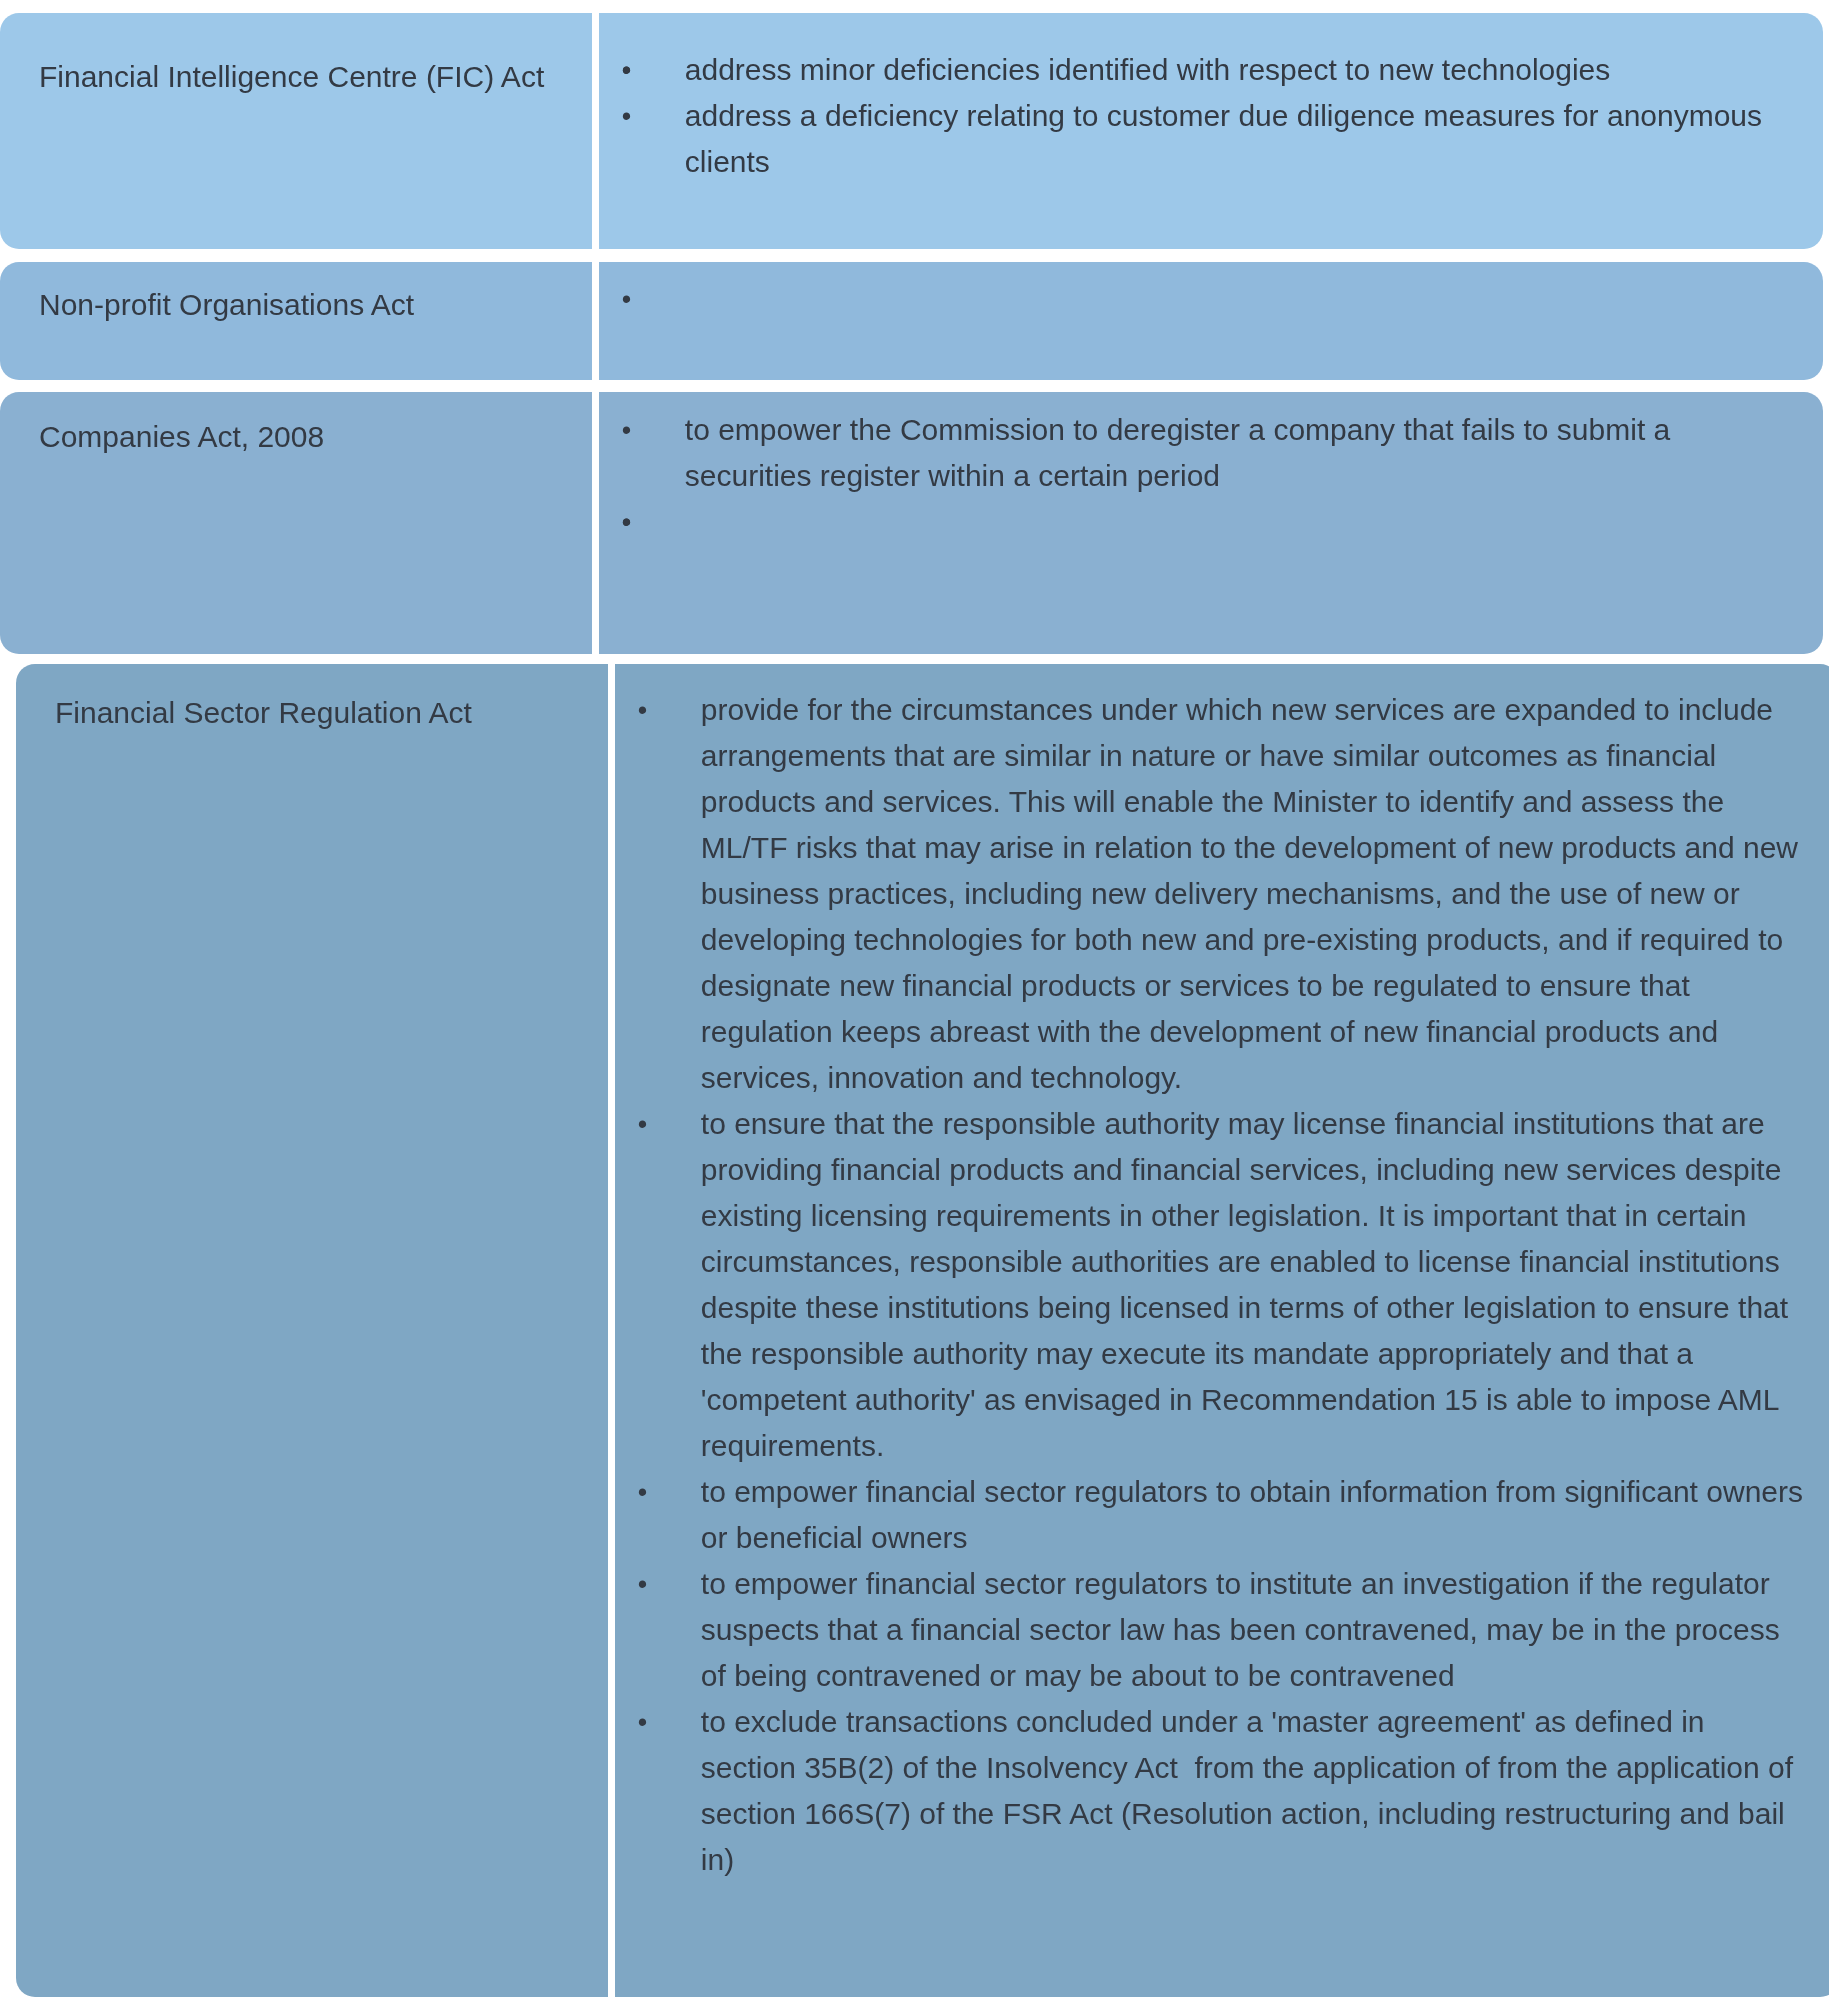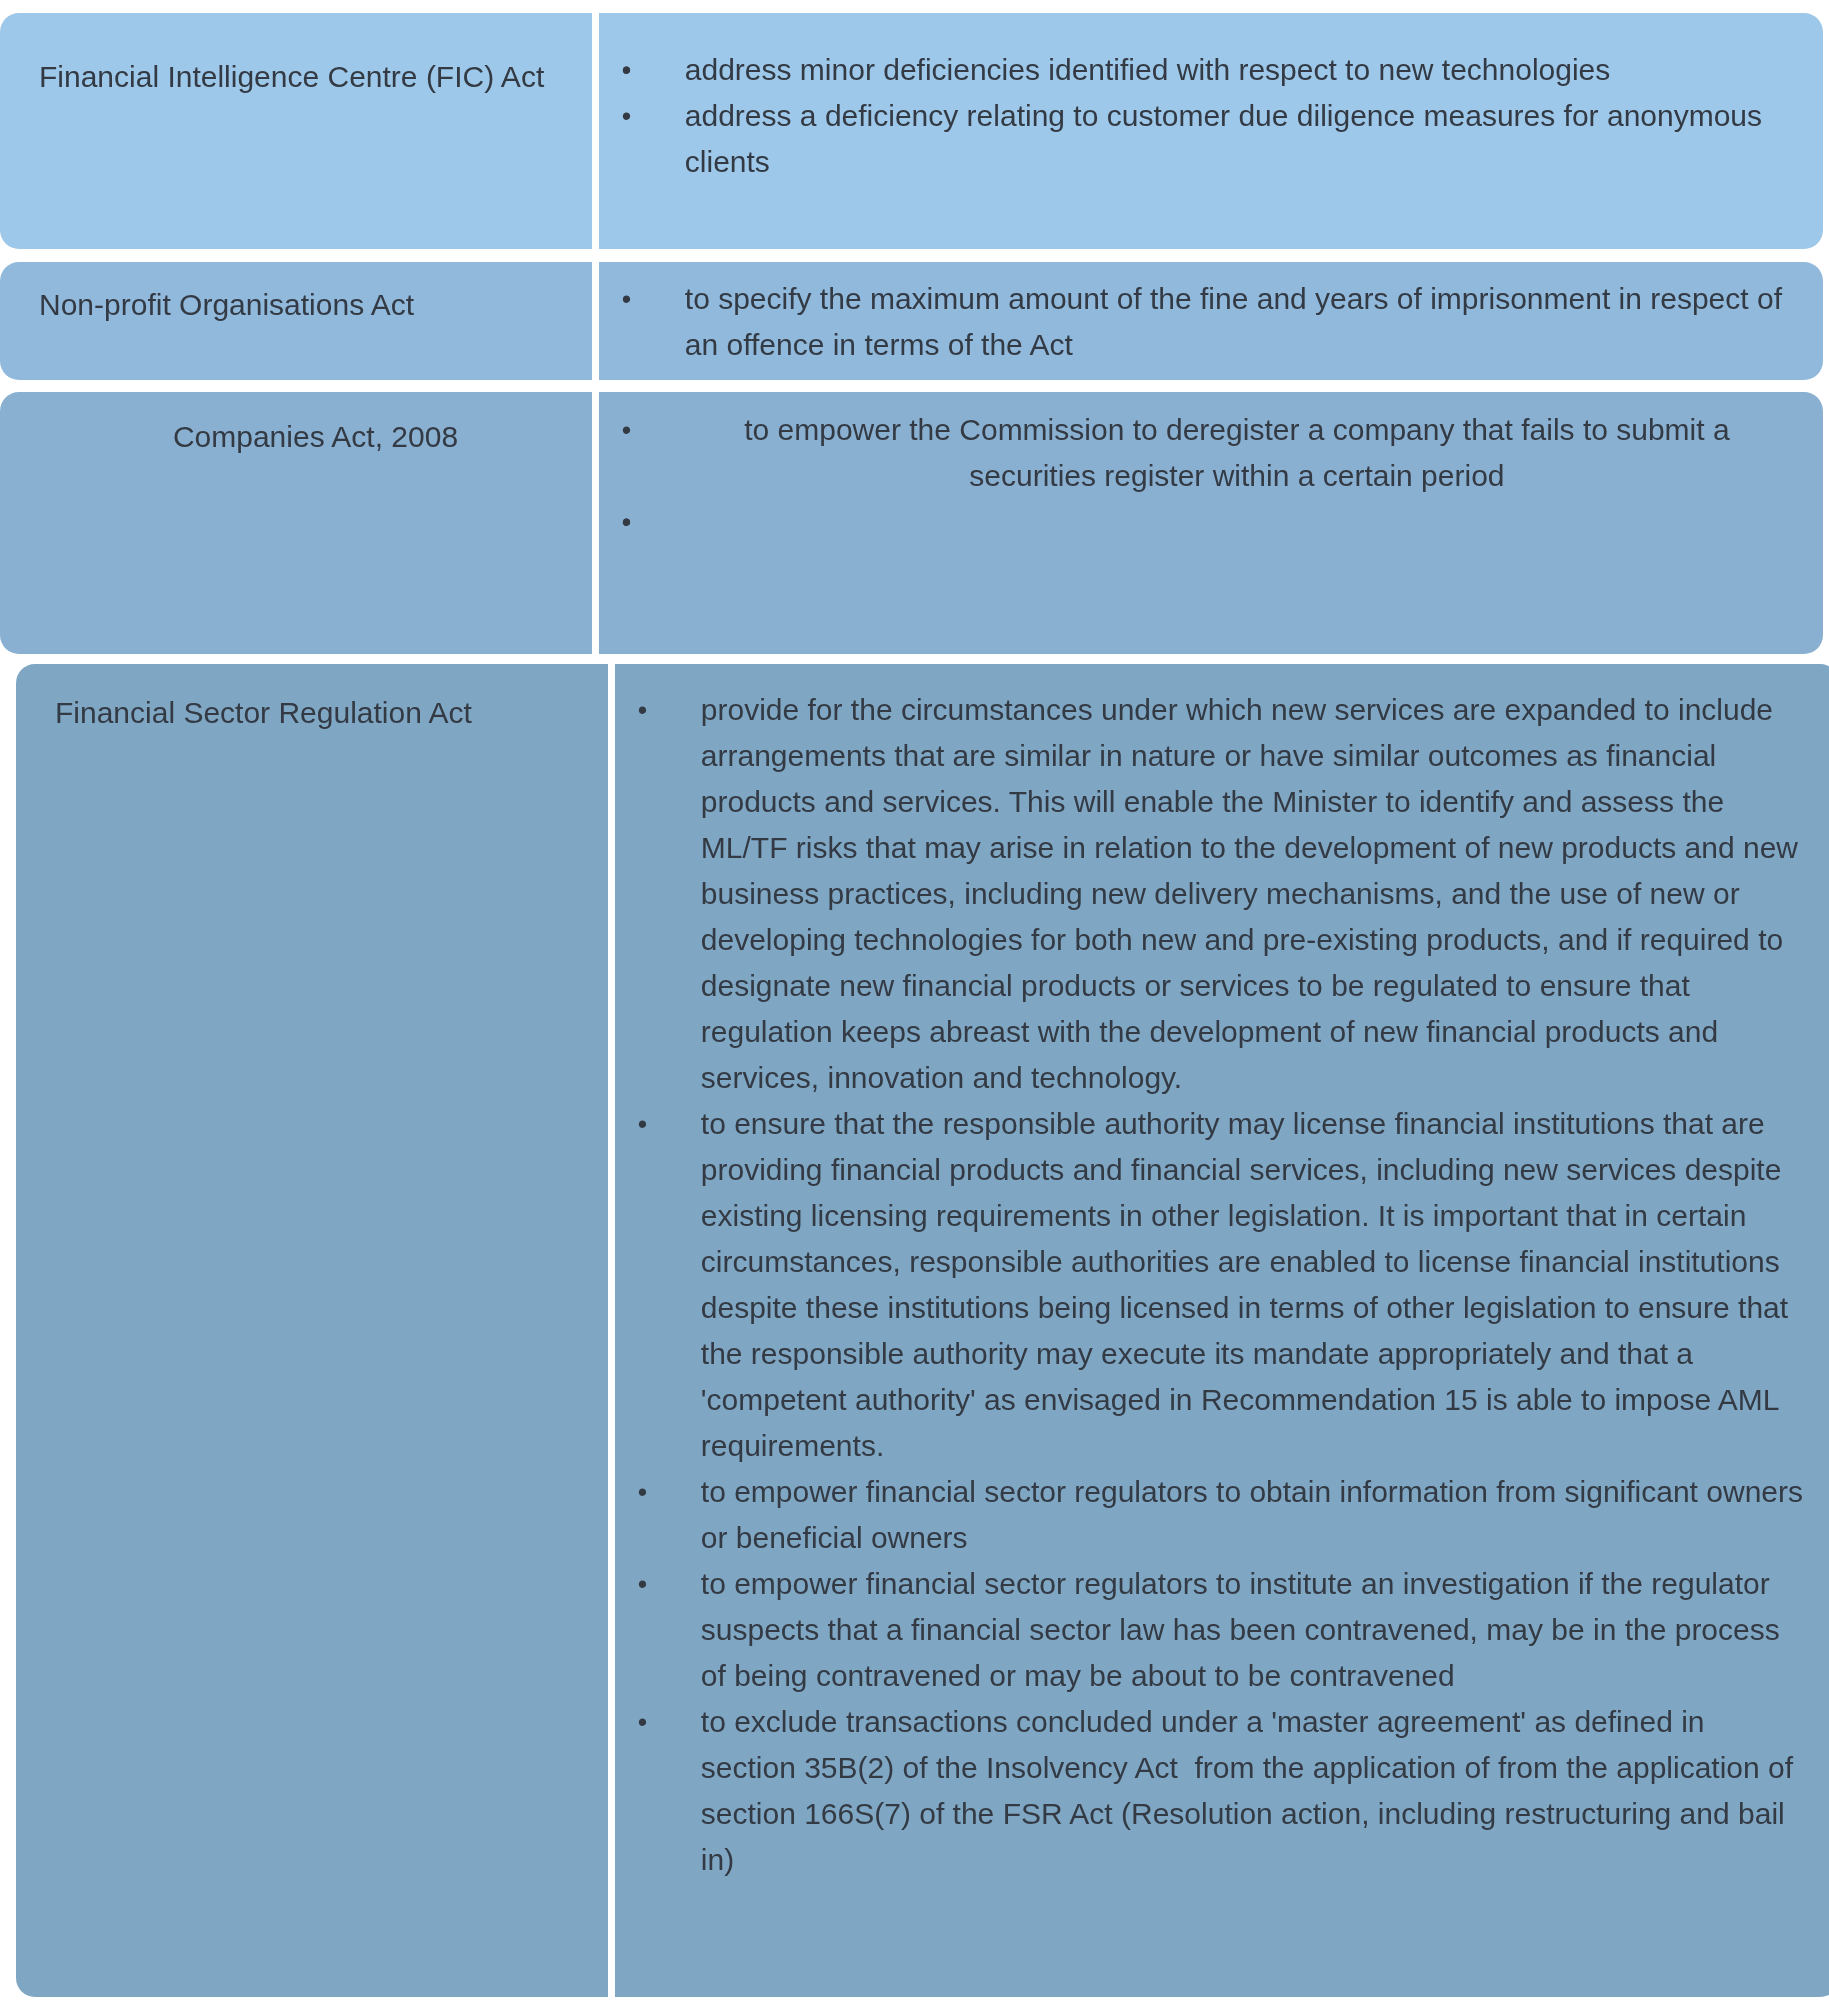--- a/index.html
+++ b/index.html
@@ -9,21 +9,21 @@
   .cell-left { width:592px; box-sizing:border-box; padding:41px 0 0 39px;
                border-radius:19px 0 0 19px; font-size:30px; line-height:46px; }
   .gap { width:6.8px; background:#ffffff; }
   .cell-right { flex:1; box-sizing:border-box; padding:34px 34px 0 0;
                 border-radius:0 19px 19px 0; font-size:30px; line-height:46px; }
   .cell-right ul { list-style:none; margin:0; padding:0; }
   .cell-right li { position:relative; padding-left:86px; }
   .bullet { position:absolute; left:23px; top:0; font-size:27px; }
   #r1 { top:12.8px; height:236px; }
   #r2 { top:262px; height:118px; }
-  #r3 { top:392px; height:262px;text-align:center; }
+  #r3 { top:392px; height:262px; }
   #r4 { top:664px; height:1333px;padding-left:16px; }
   #r1 .cell-left, #r1 .cell-right { background:#9dc8e9; }
   #r2 .cell-left, #r2 .cell-right { background:#90b9dc; }
   #r3 .cell-left, #r3 .cell-right { background:#8ab0d1; }
   #r4 .cell-left, #r4 .cell-right { background:#7fa7c4; }
   #r2 .cell-left { padding-top:20.4px; }
   #r2 .cell-right { padding-top:13.6px; }
   #r3 .cell-left { padding-top:22px; }
   #r3 .cell-right { padding-top:15.3px; }
   #r4 .cell-left { padding-top:25.6px; }
@@ -46,21 +46,21 @@
   </div>
 </div>
 
 <div class="row" id="r2">
   <div class="cell-left">
     <span>Non-profit Organisations Act</span>
   </div>
   <div class="gap"></div>
   <div class="cell-right">
     <ul>
-      <li><span class="bullet">•</span><span>to specify the maximum amount of the fine and years of imprisonment in respect of an offence in terms of the Act</span></li>
+      <li><span class="bullet">•</span></li>
     </ul>
   </div>
 </div>
 
 <div class="row" id="r3">
   <div class="cell-left">
     <span>Companies Act, 2008</span>
   </div>
   <div class="gap"></div>
   <div class="cell-right">

